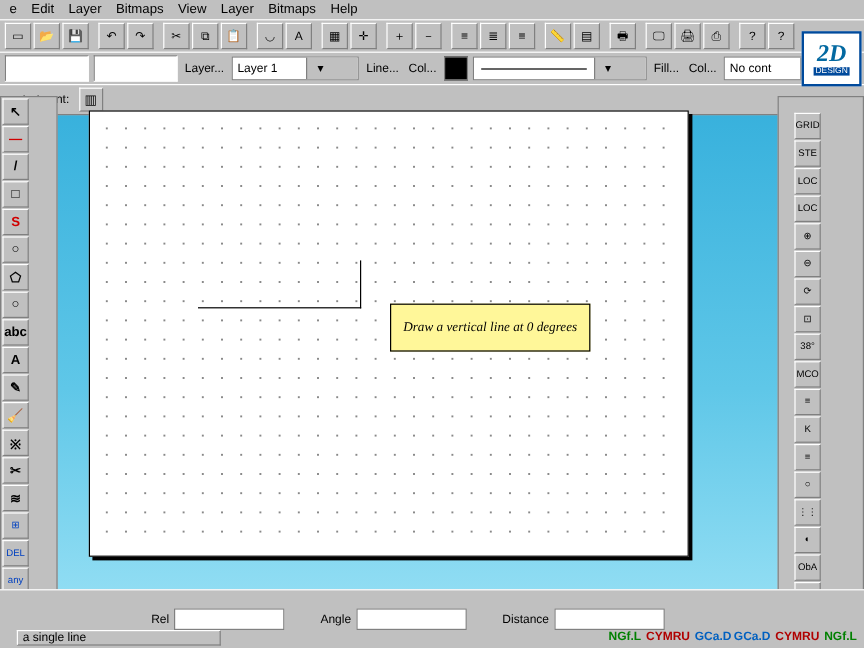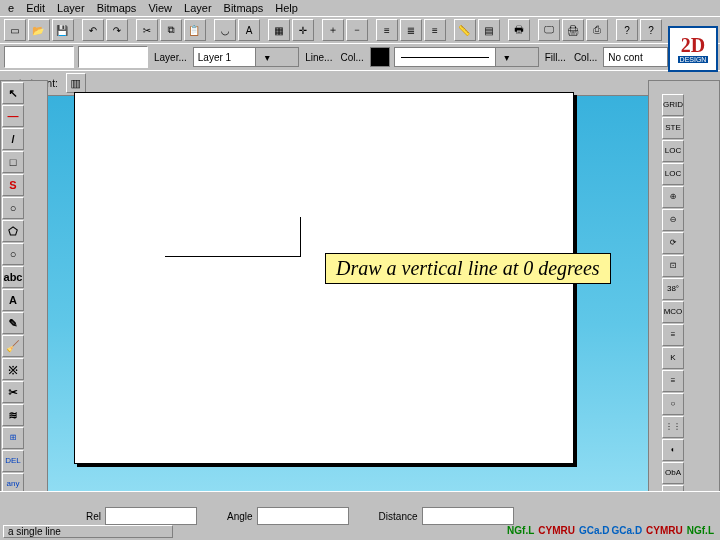--- a/index.html
+++ b/index.html
@@ -23,37 +23,37 @@
 
 .toolbox{position:absolute;left:0;top:80px;width:44px;background:#c0c0c0;border:1px solid #808080;display:flex;flex-wrap:wrap;gap:1px;padding:1px}
 .tool{width:20px;height:20px;background:#c0c0c0;border:1px solid #fff;border-right-color:#808080;border-bottom-color:#808080;display:flex;align-items:center;justify-content:center;font-size:11px;font-weight:bold}
 .tool.red{color:#d00000}
 .tool.blue{color:#0040c0}
 .tool.small{font-size:8px;font-weight:normal;line-height:8px;text-align:center}
 
 .rightbox{position:absolute;right:0;top:80px;width:44px;background:#c0c0c0;border:1px solid #808080;display:flex;flex-wrap:wrap;gap:1px;padding:13px}
 
 .logo2d{position:absolute;right:2px;top:26px;width:46px;height:42px;background:#fff;border:2px solid #004a9c;display:flex;flex-direction:column;align-items:center;justify-content:center}
-.logo2d .big{font-family:Georgia,serif;font-weight:bold;color:#b91c1c;font-size:20px;line-height:18px}
+.logo2d .big{font-family:Georgia,serif;font-style:italic;font-weight:bold;color:#0369a1;font-size:20px;line-height:18px}
 .logo2d .bar{background:#004a9c;color:#fff;font-size:7px;padding:0 2px;margin-top:2px}
 
 .canvaswrap{position:absolute;left:74px;top:92px;width:498px;height:370px;background:#fff;border:1px solid #000;box-shadow:3px 3px 0 #000}
 .canvaswrap .dots{position:absolute;inset:6px;background-image:radial-gradient(#888 0.6px,transparent 0.6px);background-size:16px 16px}
 .drawn{position:absolute;left:90px;top:124px;width:136px;height:40px}
 .drawn .vline{position:absolute;right:0;top:0;width:1px;height:40px;background:#000}
 .drawn .hline{position:absolute;left:0;bottom:0;width:136px;height:1px;background:#000}
-.callout{position:absolute;left:250px;top:160px;background:#fff799;border:1px solid #000;padding:3px 10px;font-family:Georgia,serif;font-style:italic;font-size:20px;white-space:nowrap}
+.callout{position:absolute;left:250px;top:160px;background:#fff799;border:1px solid #000;padding:13px 10px;font-family:Georgia,serif;font-style:italic;font-size:11px;white-space:nowrap}
 
 .status{position:absolute;left:0;bottom:0;right:0;background:#c0c0c0;border-top:1px solid #fff;padding:2px 6px;display:flex;gap:30px;align-items:center;height:44px}
 .statuscell{display:flex;align-items:center;gap:4px;font-size:10px}
 .statusfield{width:90px;height:16px;background:#fff;border:1px solid #808080}
 .footer-logos{position:absolute;right:6px;bottom:4px;display:flex;flex-direction:row;gap:2px;font-size:10px;font-weight:bold}
 .footer-logos .row{display:flex;gap:4px;align-items:center}
 .nfgl{color:#008000}.cymru{color:#b00000}.gcad{color:#0060c0}
-.statusline{position:absolute;left:3px;bottom:2px;font-size:10px;color:#000;background:#c0c0c0;padding:0 4px;border:1px solid #808080;border-top-color:#fff;border-left-color:#fff;width:160px}
+.statusline{position:absolute;left:14px;bottom:2px;font-size:10px;color:#000;background:#c0c0c0;padding:0 4px;border:1px solid #808080;border-top-color:#fff;border-left-color:#fff;width:160px}
 </style>
 </head>
 <body>
 
 <div class="app">
 
   <div class="chrome">
     <div class="menubar">
       <span>e</span>
       <span>Edit</span>
@@ -179,21 +179,21 @@
   <div class="canvaswrap">
     <div class="dots"></div>
     <div class="drawn">
       <div class="vline"></div>
       <div class="hline"></div>
     </div>
     <div class="callout">Draw a vertical line at 0 degrees</div>
   </div>
 
   <div class="status">
-    <div class="statuscell" style="margin-left:80px">
+    <div class="statuscell" style="margin-left:120px">
       <span>Rel</span>
       <span class="statusfield"></span>
     </div>
     <div class="statuscell">
       <span>Angle</span>
       <span class="statusfield"></span>
     </div>
     <div class="statuscell">
       <span>Distance</span>
       <span class="statusfield"></span>

